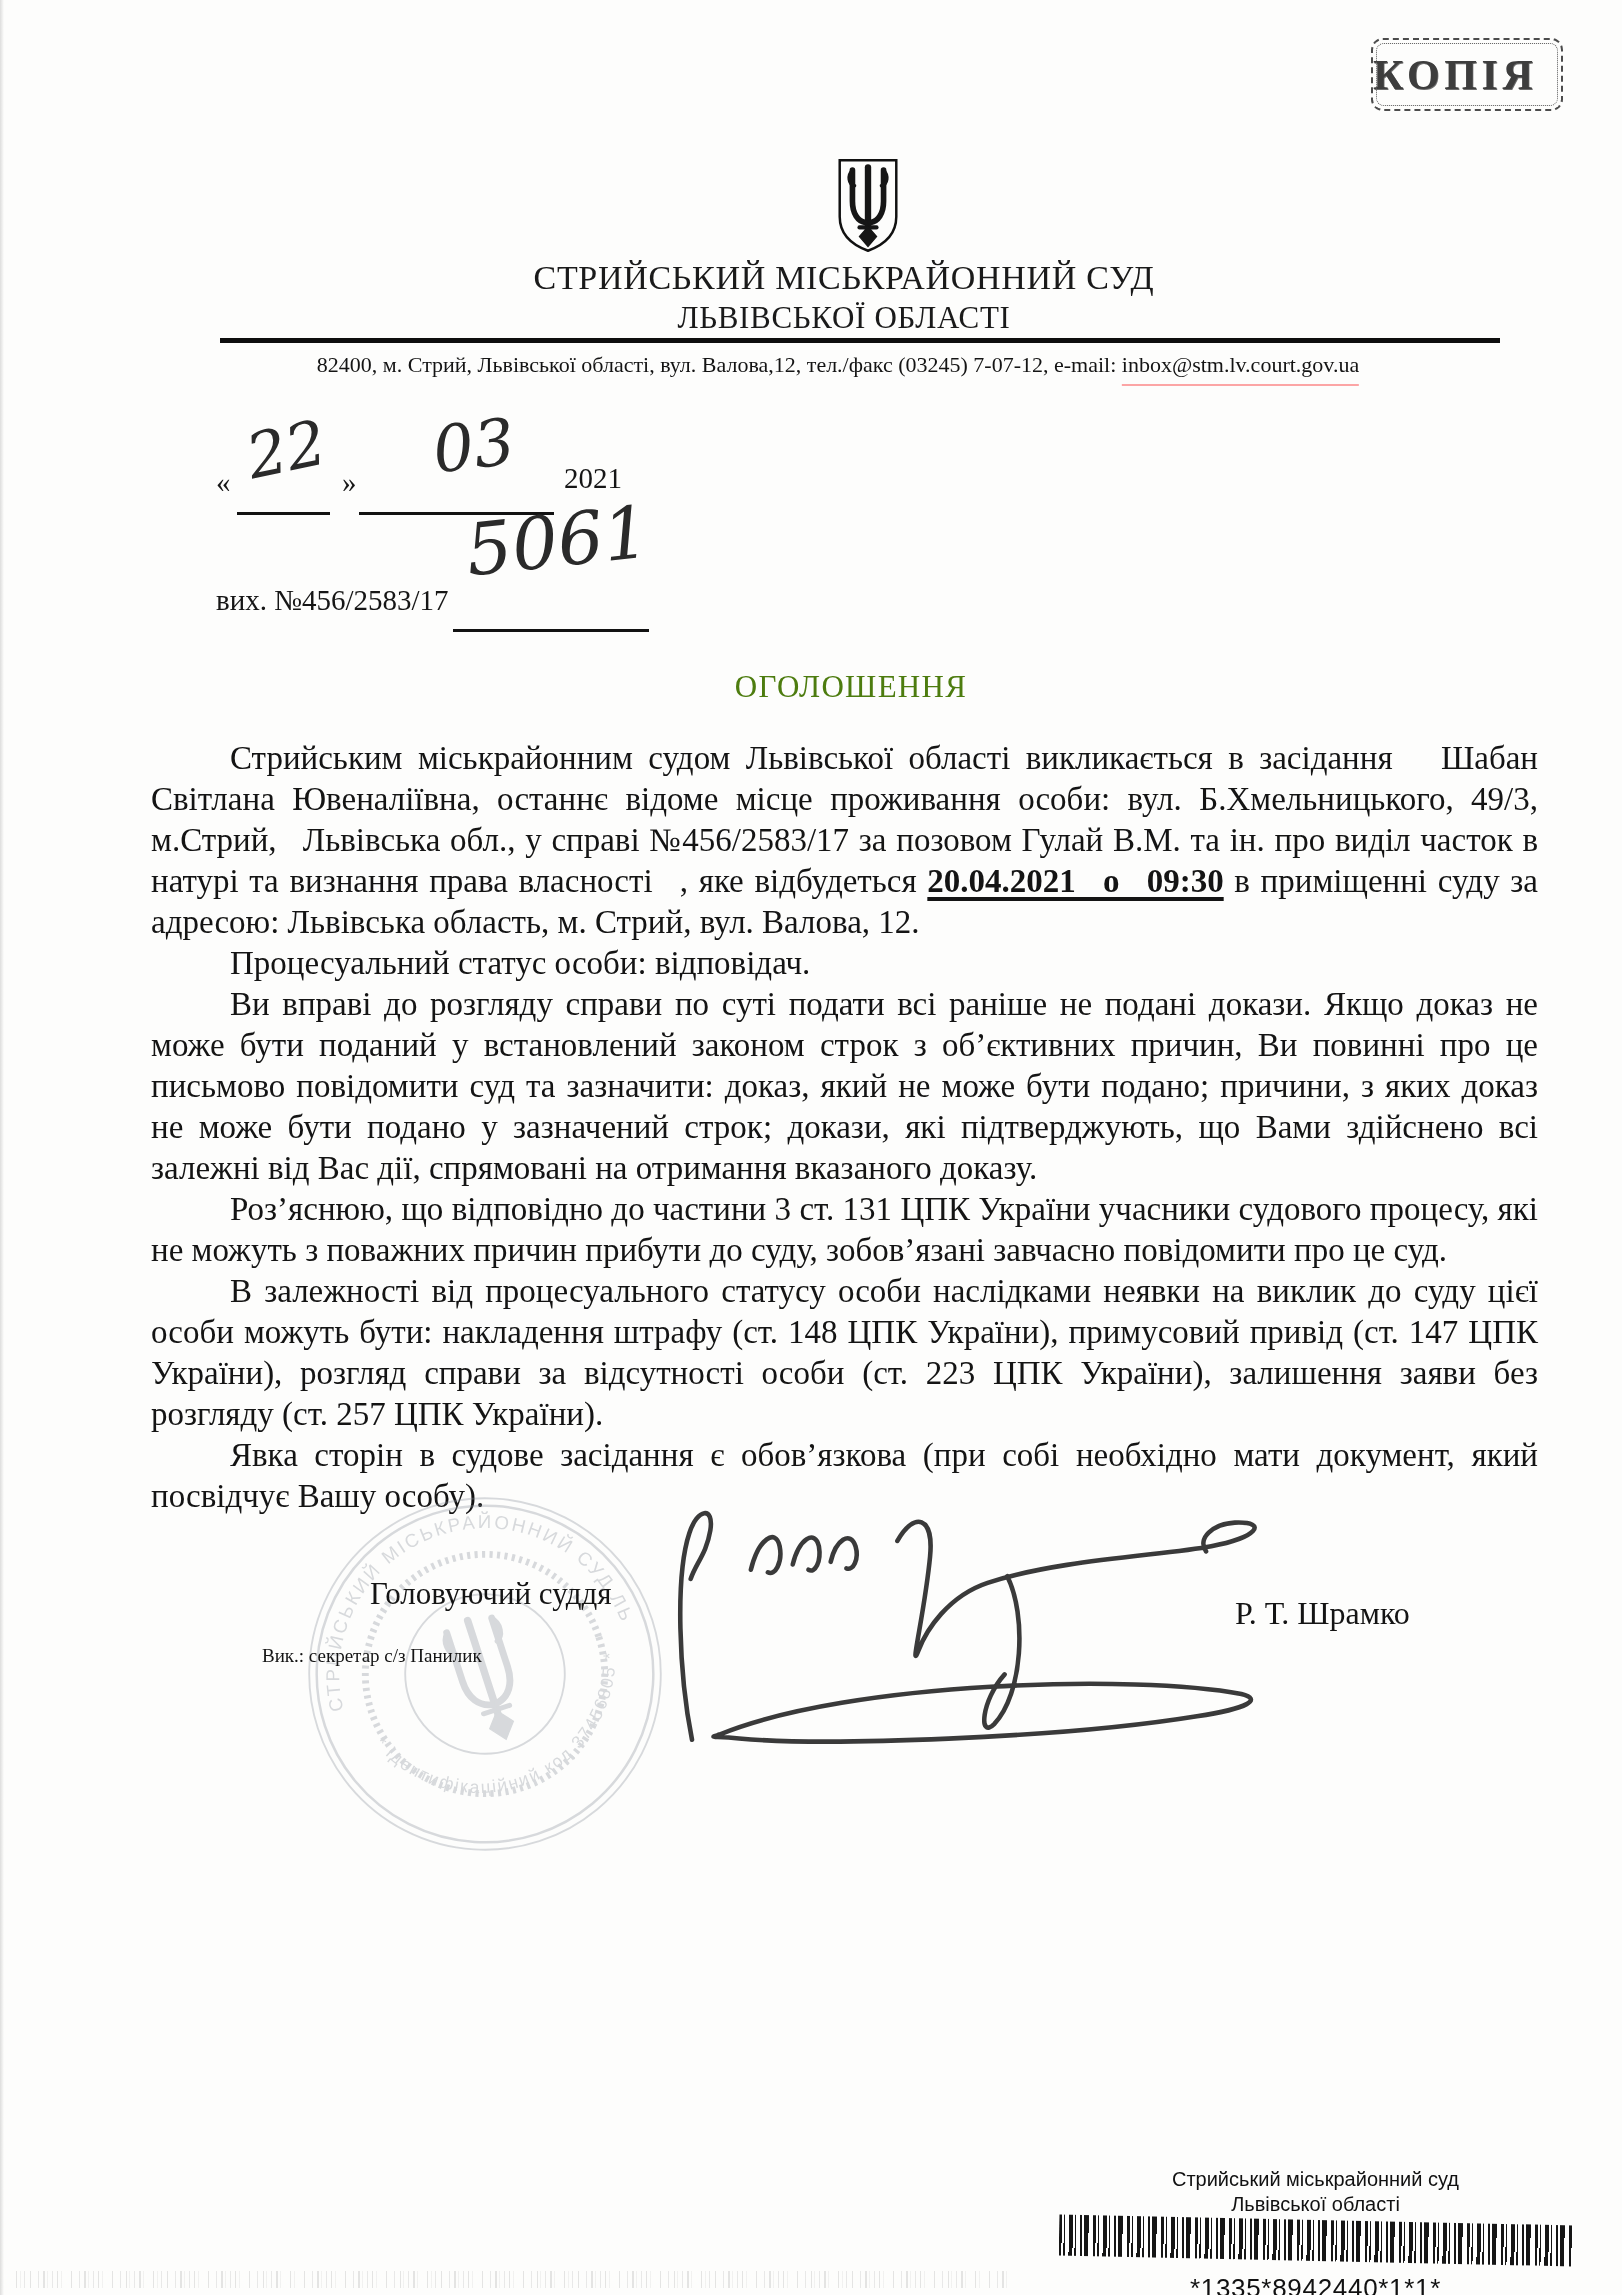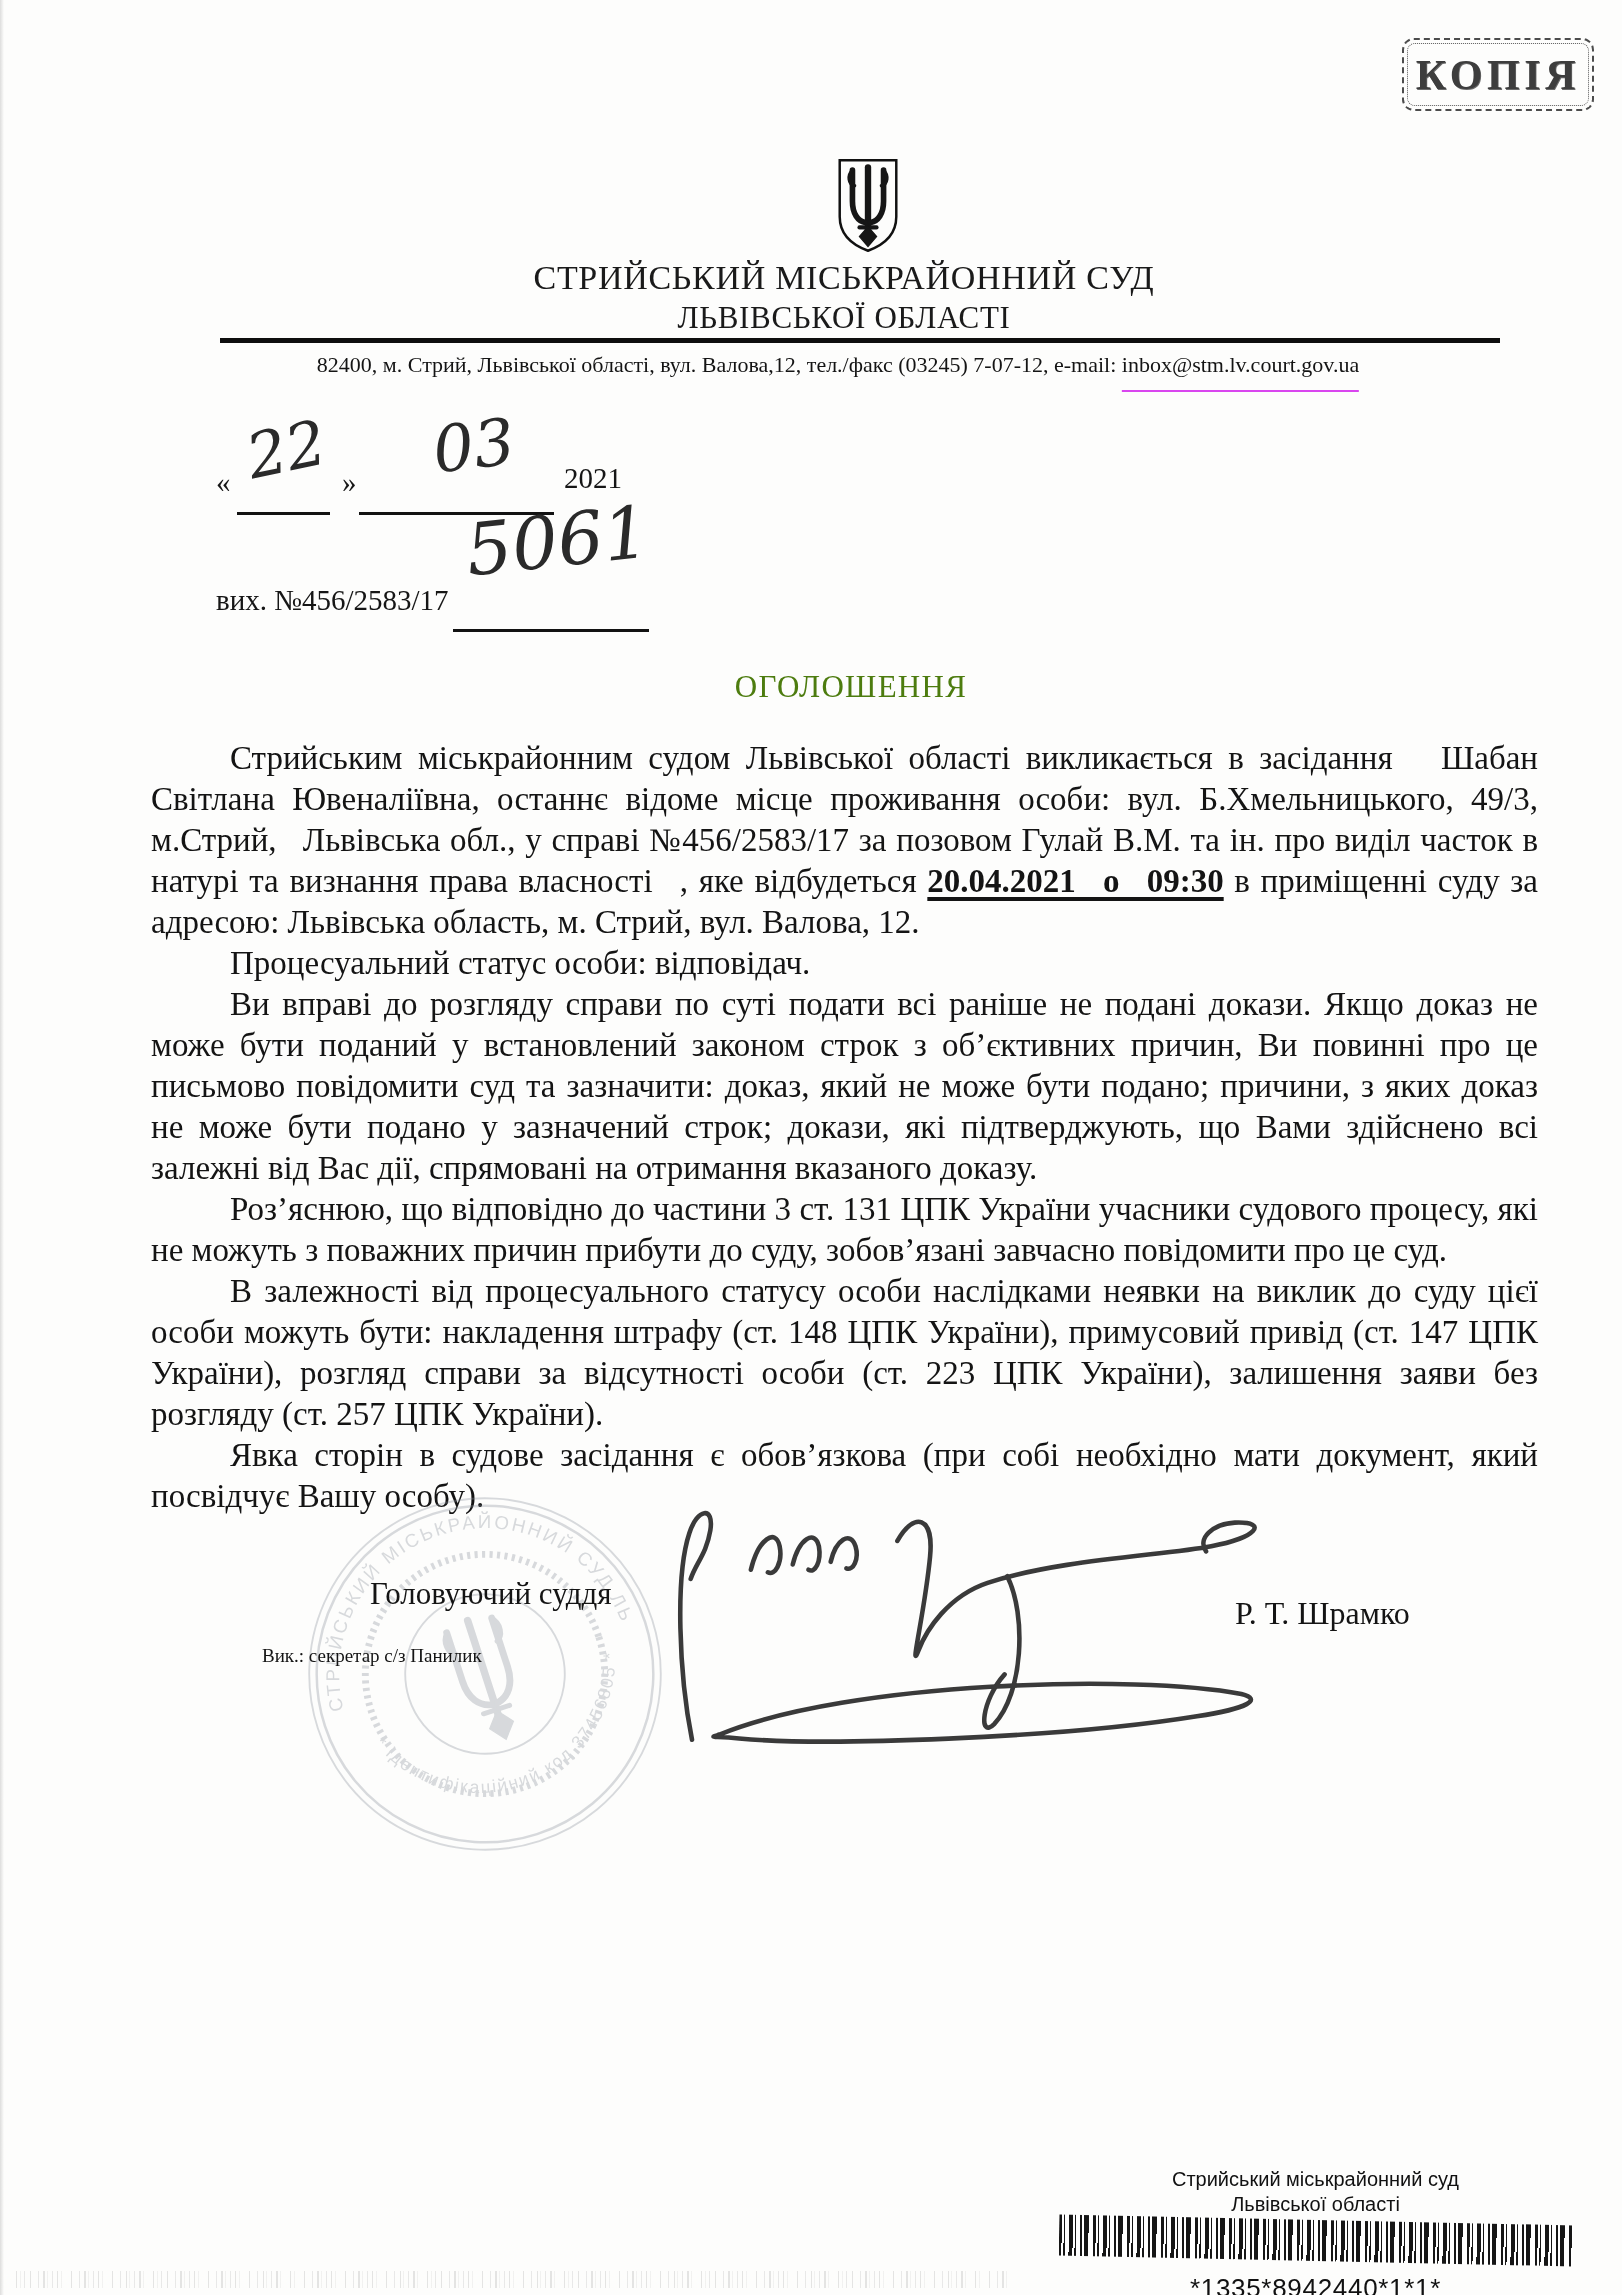--- a/index.html
+++ b/index.html
@@ -21,23 +21,23 @@
   .bottom-noise{
     position:absolute;left:16.4px;top:2271px;width:995px;height:17px;
     background:repeating-linear-gradient(90deg,
       rgba(0,0,0,.22) 0 1.3px, rgba(0,0,0,0) 1.3px 3.9px,
       rgba(0,0,0,.10) 3.9px 4.6px, rgba(0,0,0,0) 4.6px 8.5px,
       rgba(0,0,0,.18) 8.5px 9.2px, rgba(0,0,0,0) 9.2px 13.7px);
     opacity:.45;
   }
   
   .copy-stamp{
-    position:absolute;left:1402px;top:38px;width:188px;height:69px;
+    position:absolute;left:1371px;top:38px;width:188px;height:69px;
     border:2.6px dashed #4c4c4c;border-radius:11.8px;
-    display:flex;align-items:center;justify-content:center;
+    display:flex;align-items:center;justify-content:flex-start;
   }
   .copy-stamp-inner{
     position:absolute;inset:3.3px;border:1.3px dotted #5a5a5a;border-radius:7.9px;
   }
   .copy-stamp-text{
     font-weight:bold;font-size:42px;letter-spacing:4.6px;color:#3d3d3d;
     text-shadow:0.7px 0.7px 0 #6a6a6a;
     font-family:"Liberation Serif",serif;
   }
   
@@ -52,21 +52,21 @@
   }
   .header-rule{
     position:absolute;left:220px;top:338px;width:1280px;height:5.2px;
     background:#0e0e0e;
     box-shadow:0 6.5px 0 -4.6px rgba(0,0,0,.35);
   }
   .address-line{
     position:absolute;left:838px;top:352px;transform:translateX(-50%);
     font-size:22px;white-space:nowrap;color:#141414;
   }
-  .address-email{border-bottom:2px solid #d946ef;padding-bottom:13px;}
+  .address-email{border-bottom:2px solid #fca5a5;padding-bottom:7px;}
   
   .ref-static{position:absolute;font-size:29px;color:#161616;white-space:nowrap;}
   .blank-line{position:absolute;height:3.3px;background:#121212;}
   .handwriting{
     position:absolute;font-family:"DejaVu Serif",serif;font-style:italic;
     color:#2a2a2a;white-space:nowrap;line-height:1;
   }
   
   .doc-title{
     position:absolute;left:851px;top:669px;transform:translateX(-50%);

